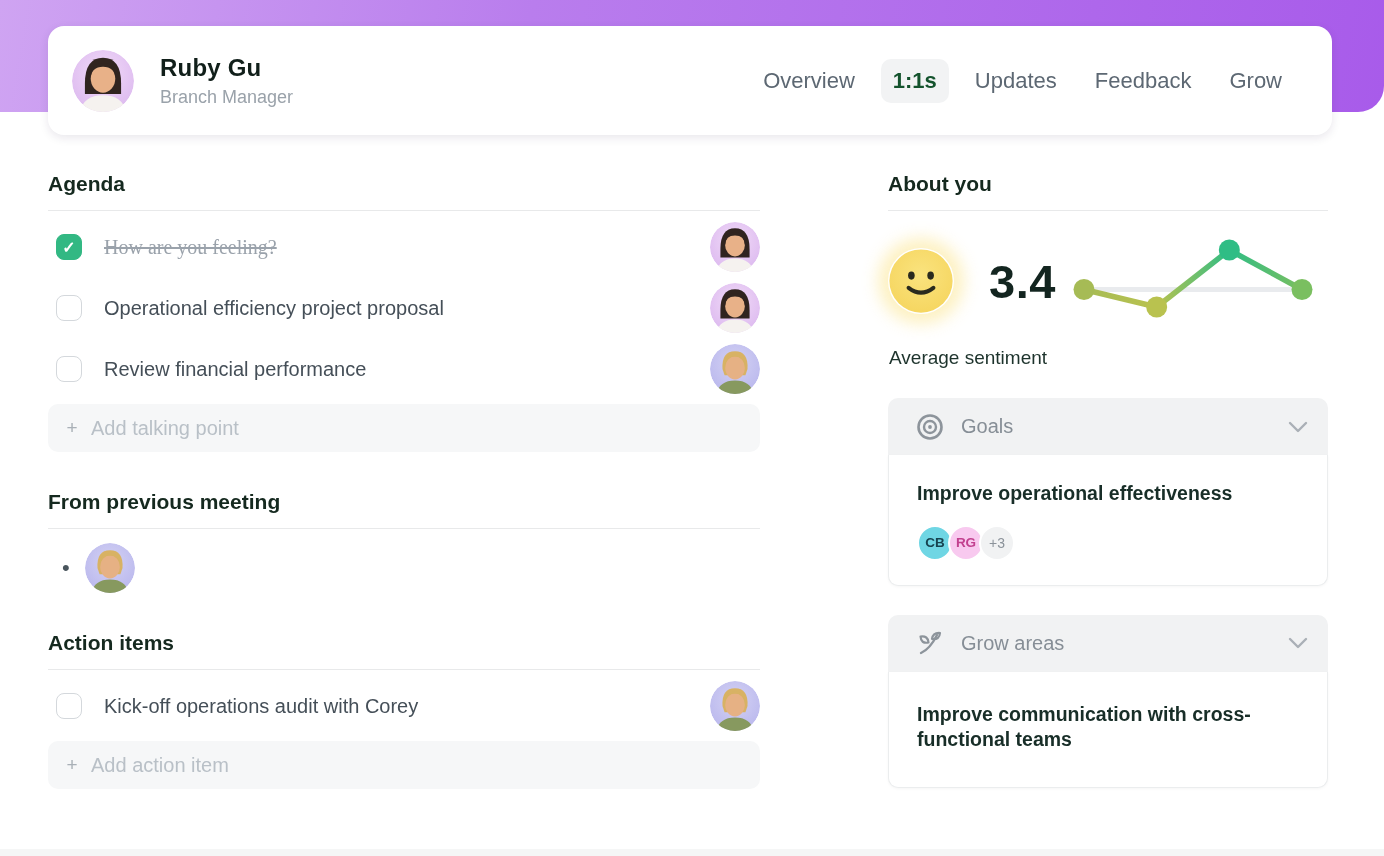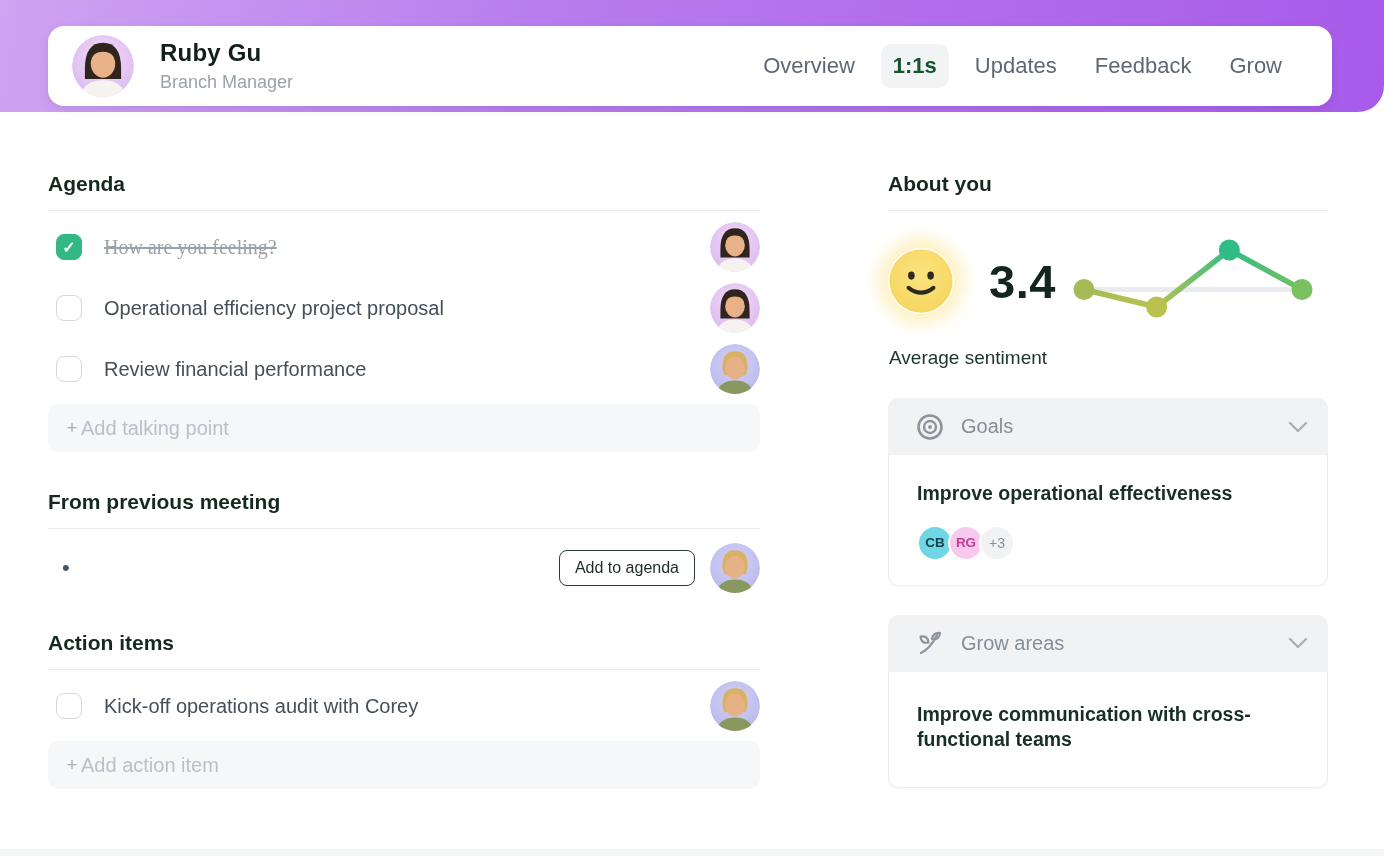--- a/index.html
+++ b/index.html
@@ -6,21 +6,21 @@
   html,body { background:#ffffff; }
   body { font-family:"Liberation Sans", sans-serif; }
   .page { position:relative; width:1384px; height:856px; background:#ffffff; overflow:hidden; }
 
   
   .purple-band { position:absolute; left:0; top:0; width:1384px; height:112px;
     background:linear-gradient(100deg,#cfa4f2 0%, #b97ded 38%, #a85bea 100%);
     border-radius:0 0 26px 0; }
 
   
-  .header-card { position:absolute; left:48px; top:26px; width:1284px; height:80px;
+  .header-card { position:absolute; left:48px; top:26px; width:1284px; height:109px;
     background:#ffffff; border-radius:16px; box-shadow:0 3px 10px rgba(40,20,70,.10);
     display:flex; align-items:center; justify-content:space-between; padding:0 38px 0 24px; }
   .profile { display:flex; align-items:center; gap:26px; }
   .avatar { display:inline-block; border-radius:50%; overflow:hidden; flex:none; }
   .avatar svg { display:block; }
   .avatar.lg { width:62px; height:62px; }
   .avatar.sm { width:50px; height:50px; }
   .name { font-size:24px; font-weight:700; color:#111f1a; letter-spacing:.2px; }
   .role { font-size:18px; color:#9aa2aa; margin-top:5px; }
   .tabs { display:flex; align-items:center; gap:14px; }
@@ -39,21 +39,21 @@
   .checkbox { width:26px; height:26px; border-radius:8px; border:1.5px solid #d4d8dc; background:#fff;
     flex:none; margin-left:8px; cursor:pointer; display:flex; align-items:center; justify-content:center; }
   .checkbox.checked { background:#32b883; border-color:#32b883; color:#fff; font-size:16px; font-weight:700; }
   .item-label { font-size:20px; color:#454f58; margin-left:22px; flex:1 1 auto; }
   .item-label.done { color:#9aa2ab; text-decoration:line-through; text-decoration-thickness:1.5px;font-family:Liberation Serif, serif; }
   .row-avatar { margin-left:auto; }
 
   .add-bar { display:flex; align-items:center; height:48px; background:#f6f7f8; border-radius:10px;
     margin-top:10px; cursor:text; }
   .plus { color:#a9b0b7; font-size:19px; margin-left:15px; width:18px; text-align:center; }
-  .add-placeholder { color:#b9c0c7; font-size:20px; margin-left:0; }
+  .add-placeholder { color:#b9c0c7; font-size:20px; margin-left:10px; }
 
   .subhead { margin-top:38px; }
   .prev-row { display:flex; align-items:center; min-height:50px; margin-top:14px; }
   .bullet { color:#4a555d; font-size:22px; margin-left:14px; }
   .prev-label { font-size:20px; color:#454f58; margin-left:18px; }
   .ghost-btn { margin-left:auto; background:#fff; border:1.5px solid #2e3b35; border-radius:8px;
     font-family:inherit; font-size:16px; color:#1e2c26; padding:8px 15px; cursor:pointer; }
   .prev-row .avatar, .prev-row .ghost-btn + .avatar { margin-left:15px; }
 
   
@@ -178,21 +178,20 @@
     <div class="add-bar">
       <span class="plus">+</span>
       <span class="add-placeholder">Add talking point</span>
     </div>
 
     <h2 class="section subhead">From previous meeting</h2>
     <div class="rule"></div>
 
     <div class="prev-row">
       <span class="bullet">•</span>
-      <button class="ghost-btn">Add to agenda</button>
       <span class="avatar sm">
         <svg viewBox="0 0 48 48" width="50" height="50">
           <circle cx="24" cy="24" r="24" fill="url(#bgC)"></circle>
           <path d="M12 24 Q11 7 24 7 Q37 7 36 24 L34 30 L14 30 Z" fill="#d8b264"></path>
           <ellipse cx="24" cy="23" rx="9.5" ry="11" fill="#e6b184"></ellipse>
           <path d="M14 21 Q14 10 24 10 Q34 10 34 21 Q32 12 24 12 Q16 12 14 21 Z" fill="#d8b264"></path>
           <path d="M6 48 Q9 35 24 35 Q39 35 42 48 Z" fill="#87995f"></path>
         </svg>
       </span>
     </div>

